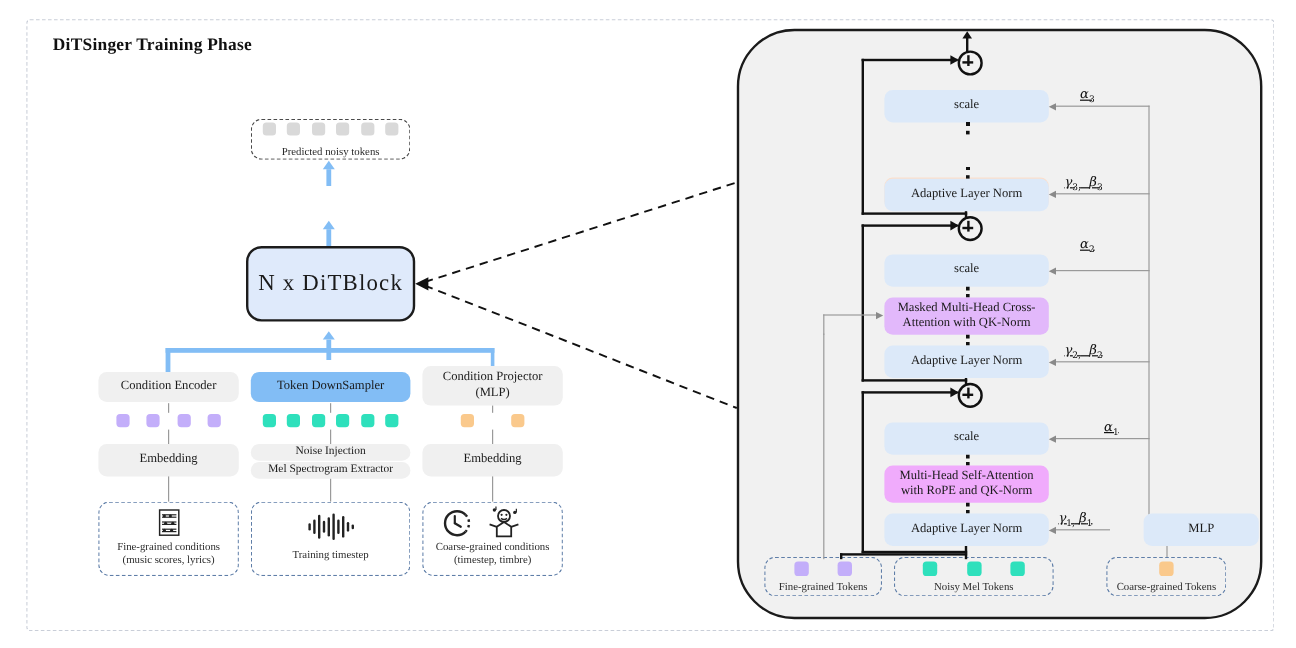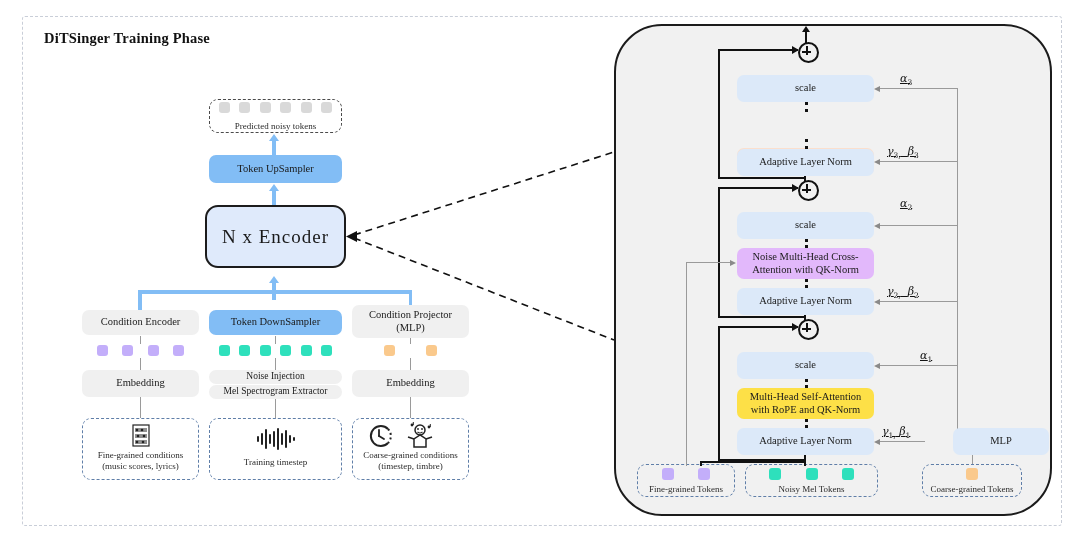--- a/index.html
+++ b/index.html
@@ -13,21 +13,21 @@
   #diagram-title{left:44px;top:30px;font-weight:bold;font-size:14.5px;color:#111;letter-spacing:.2px;}
 
   
   .box{display:flex;align-items:center;justify-content:center;text-align:center;
        border-radius:7px;font-size:10.5px;color:#1a1a1a;line-height:1.22;padding:2px 4px;}
   .box.gray{background:#f0f0f0;}
   .box.blue{background:#82bdf5;}
   .box.lightblue{background:#dce9f9;}
   .box.peach{background:#fbdfcd;}
   .box.purple{background:#e2b8fb;}
-  .box.green{background:#fde047;}
+  .box.green{background:#f0abfc;}
   .box.bigblock{background:#dfeafb;border:2.2px solid #1c1c1c;border-radius:13px;
                 font-size:19px;letter-spacing:1px;}
   .dashbox{border:1.3px dashed #5f7ea8;border-radius:9px;background:transparent;}
 
   
   .tok{position:absolute;border-radius:3px;}
 
   .cap{position:absolute;text-align:center;font-size:9px;color:#2b2b2b;line-height:1.25;}
 
   
@@ -76,26 +76,25 @@
       <div class="tok" style="left: 50.7143px; top: 3px; width: 11px; height: 11px; background: rgb(217, 217, 217);"></div>
       <div class="tok" style="left: 71.2857px; top: 3px; width: 11px; height: 11px; background: rgb(217, 217, 217);"></div>
       <div class="tok" style="left: 91.8571px; top: 3px; width: 11px; height: 11px; background: rgb(217, 217, 217);"></div>
       <div class="tok" style="left: 112.429px; top: 3px; width: 11px; height: 11px; background: rgb(217, 217, 217);"></div>
     </div>
   <div class="cap" style="left:209px;top:121px;width:133px;">Predicted noisy tokens</div>
 
   <div class="blue-ln abs" style="left:272px;top:141px;width:4px;height:14px;"></div>
   <div class="ah ah-up" style="left:269px;top:134px;"></div>
 
-  <div class="abs box blue" style="left:209px;top:155px;width:133px;height:28px;">Token UpSampler</div>
 
   <div class="blue-ln abs" style="left:272px;top:191px;width:4px;height:14px;"></div>
   <div class="ah ah-up" style="left:269px;top:184px;"></div>
 
-  <div class="abs box bigblock" style="left:205px;top:205px;width:141px;height:63px;">N  x  Encoder</div>
+  <div class="abs box bigblock" style="left:205px;top:205px;width:141px;height:63px;">N  x  DiTBlock</div>
 
   <div class="blue-ln abs" style="left:272px;top:283px;width:4px;height:17px;"></div>
   <div class="ah ah-up" style="left:269px;top:276px;"></div>
   <div class="blue-ln abs" style="left:138px;top:290px;width:274px;height:3.5px;"></div>
   <div class="blue-ln abs" style="left:138px;top:290px;width:3.5px;height:22px;"></div>
   <div class="blue-ln abs" style="left:408.5px;top:290px;width:3.5px;height:22px;"></div>
 
   <div class="abs box gray" style="left:82px;top:310px;width:117px;height:25px;">Condition Encoder</div>
   <div class="abs" id="col0-toks" style="left:82px;top:343px;width:117px;height:15px;">
       <div class="tok" style="left: 14.6px; top: 2px; width: 11px; height: 11px; background: rgb(195, 174, 250);"></div>
@@ -223,21 +222,21 @@
   <div class="ln abs" style="left:718px;top:49px;width:80px;height:2.4px;"></div>
   <div class="ah ah-right-k" style="left:792px;top:46px;"></div>
   <div class="ln abs" style="left:718px;top:49px;width:2.4px;height:130px;"></div>
   <div class="ln abs" style="left:718px;top:176.6px;width:88px;height:2.4px;"></div>
 
   <div class="plus" style="left:797.5px;top:180px;"></div>
   <div class="ln abs" style="left:804px;top:176px;width:2.4px;height:6px;"></div>
   <div class="abs box lightblue" style="left:737px;top:212px;width:137px;height:27px;">scale</div>
   <div class="dotv abs" style="left:805px;top:239px;height:9px;"></div>
   <div class="abs box purple" style="left:737px;top:248px;width:137px;height:31px;flex-direction:column;">
-    <span>Noise Multi-Head Cross-</span>
+    <span>Masked Multi-Head Cross-</span>
     <span>Attention with QK-Norm</span>
   </div>
   <div class="dotv abs" style="left:805px;top:279px;height:9px;"></div>
   <div class="abs box lightblue" style="left:737px;top:288px;width:137px;height:27px;">Adaptive Layer Norm</div>
   <div class="ln abs" style="left:718px;top:187px;width:80px;height:2.4px;"></div>
   <div class="ah ah-right-k" style="left:792px;top:184px;"></div>
   <div class="ln abs" style="left:718px;top:187px;width:2.4px;height:131px;"></div>
   <div class="ln abs" style="left:718px;top:315.6px;width:88px;height:2.4px;"></div>
 
   <div class="plus" style="left:797.5px;top:319px;"></div>

